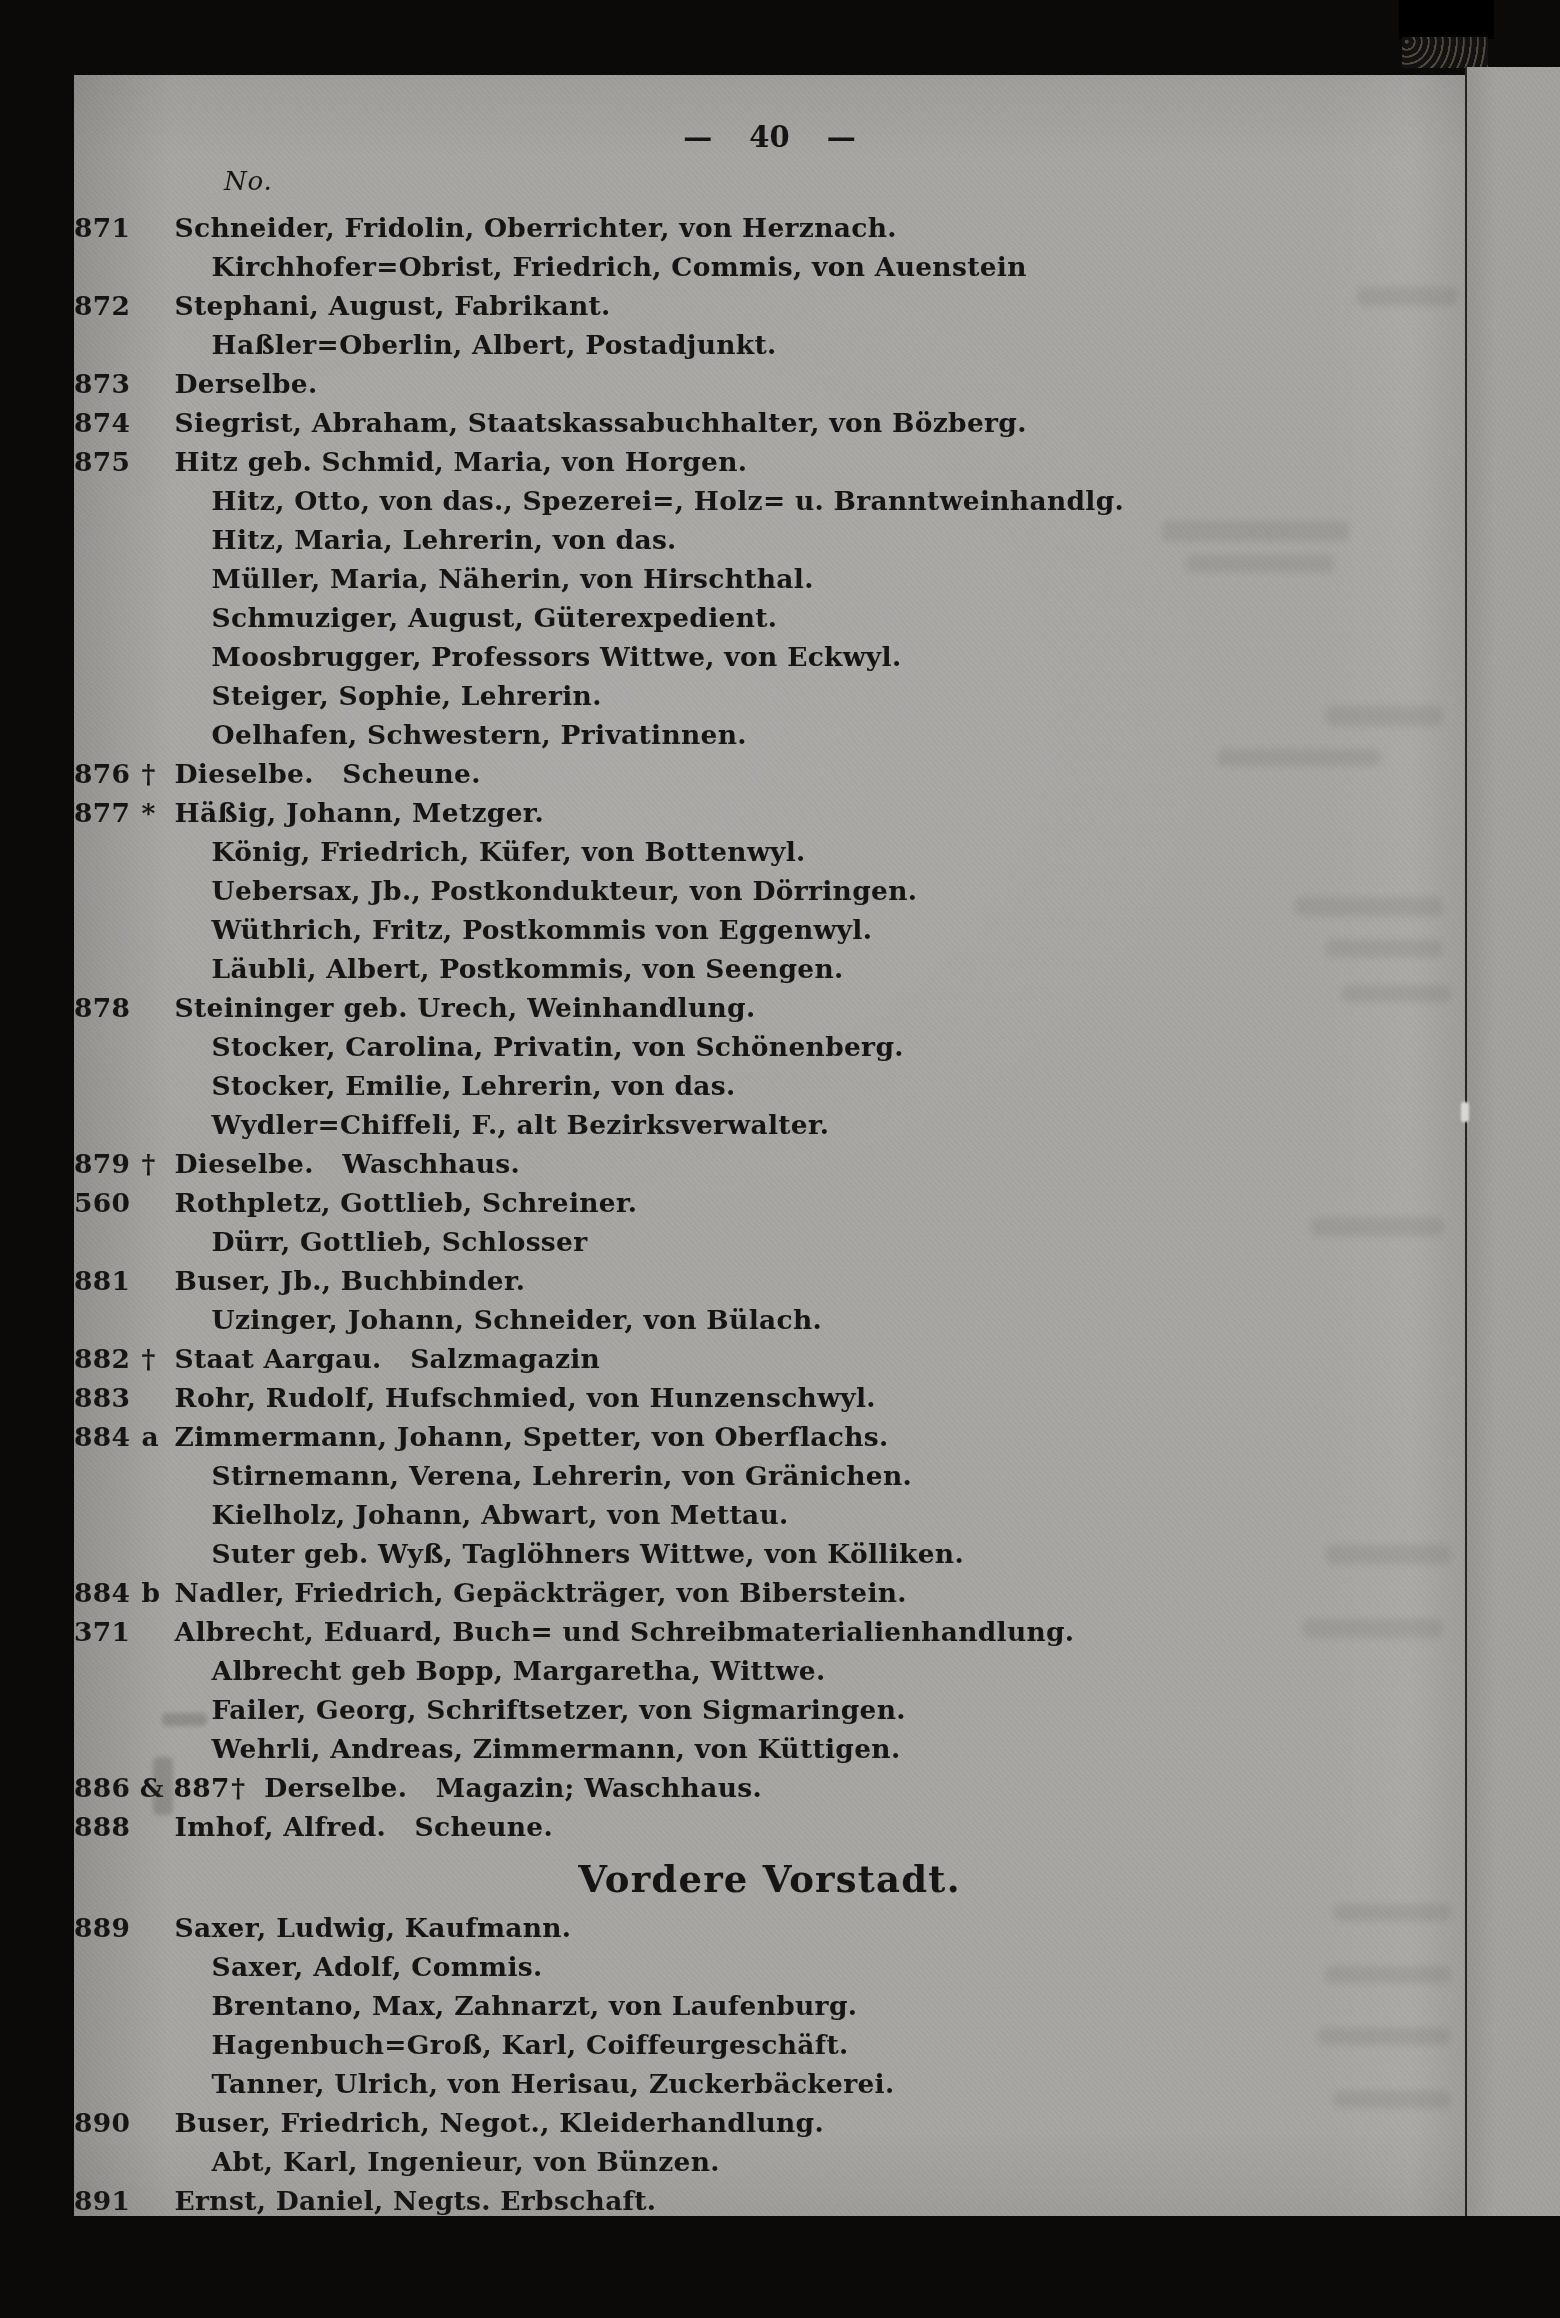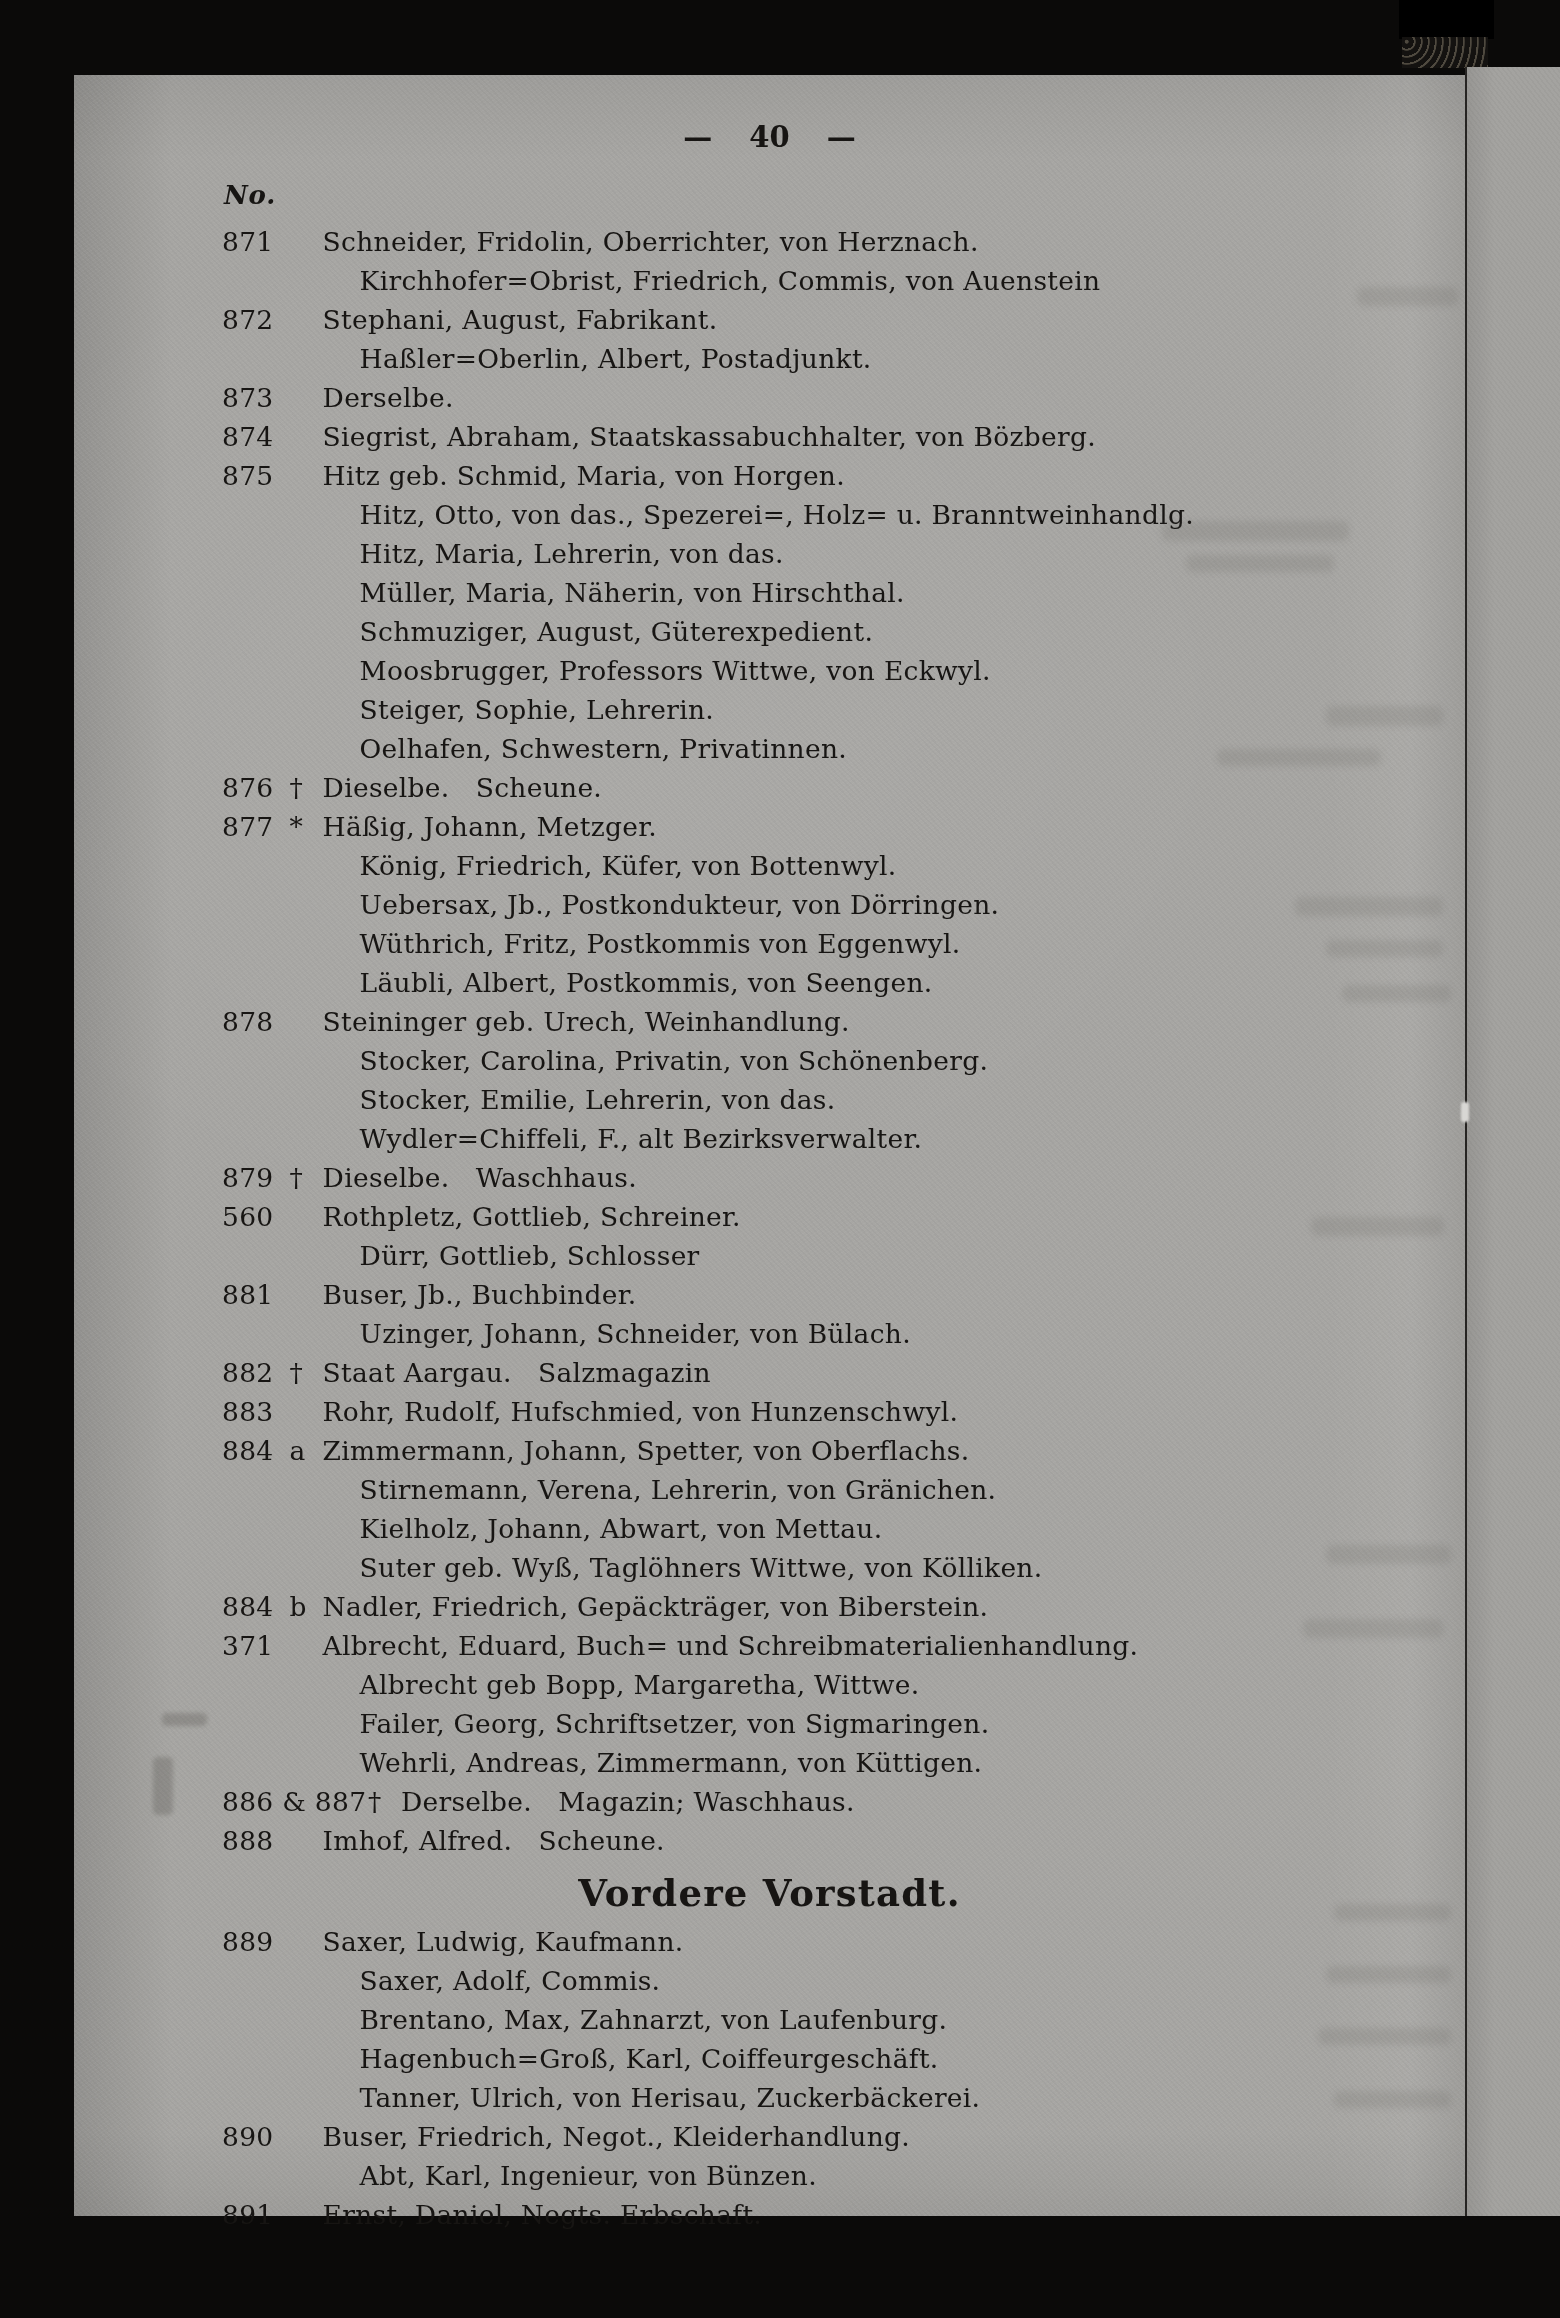--- a/index.html
+++ b/index.html
@@ -22,26 +22,26 @@
   
   #crease{position:absolute;left:1465px;top:67px;width:2.3px;height:2149px;background:#262422;}
   #next-page{position:absolute;left:1467px;top:67px;width:93px;height:2149px;
     background-color:#a4a3a0;
     background-image:
       repeating-linear-gradient(52deg, rgba(0,0,0,.03) 0 1.6px, rgba(0,0,0,0) 1.6px 3.9px),
       linear-gradient(90deg, rgba(0,0,0,.08), rgba(0,0,0,0) 30%);}
   
   .hdr{display:flex;justify-content:center;align-items:baseline;gap:37px;
        margin-top:44px;height:37px;line-height:37px;font-size:29px;font-weight:bold;}
-  .no-label{margin:21px 0 0 150px;height:37px;line-height:37px;
-            font-size:26px;font-style:italic;font-weight:bold;letter-spacing:0.8px;}
+  .no-label{margin:7px 0 0 150px;height:37px;line-height:37px;
+            font-size:26px;font-style:italic;font-weight:normal;letter-spacing:0.8px;}
   
   #list{margin-top:7.8px;}
-  .row{display:flex;height:39px;line-height:39px;font-size:26.5px;font-weight:normal;
-       padding-left:148px;letter-spacing:0.3px;}
+  .row{display:flex;height:39px;line-height:39px;font-size:26.5px;font-weight:bold;
+       letter-spacing:0.3px;}
   .row .num{flex:0 0 auto;min-width:66px;white-space:pre;}
   .row .mark{flex:0 0 33px;padding-left:1.6px;}
   .row .txt{white-space:pre;}
   .row.sub .txt{margin-left:37px;}
   .section-heading{height:58px;line-height:58px;margin-top:4.7px;text-align:center;
        font-size:37px;font-weight:bold;letter-spacing:1.2px;}
   
   .smudge{position:absolute;background:#4a4741;opacity:.12;filter:blur(3.9px);border-radius:6.2px;}
   .stain{position:absolute;background:#3a3732;opacity:.22;filter:blur(2.3px);border-radius:4.7px;}
   .nick{position:absolute;left:1461px;top:1102px;width:7.8px;height:20px;background:#d8d7d4;

